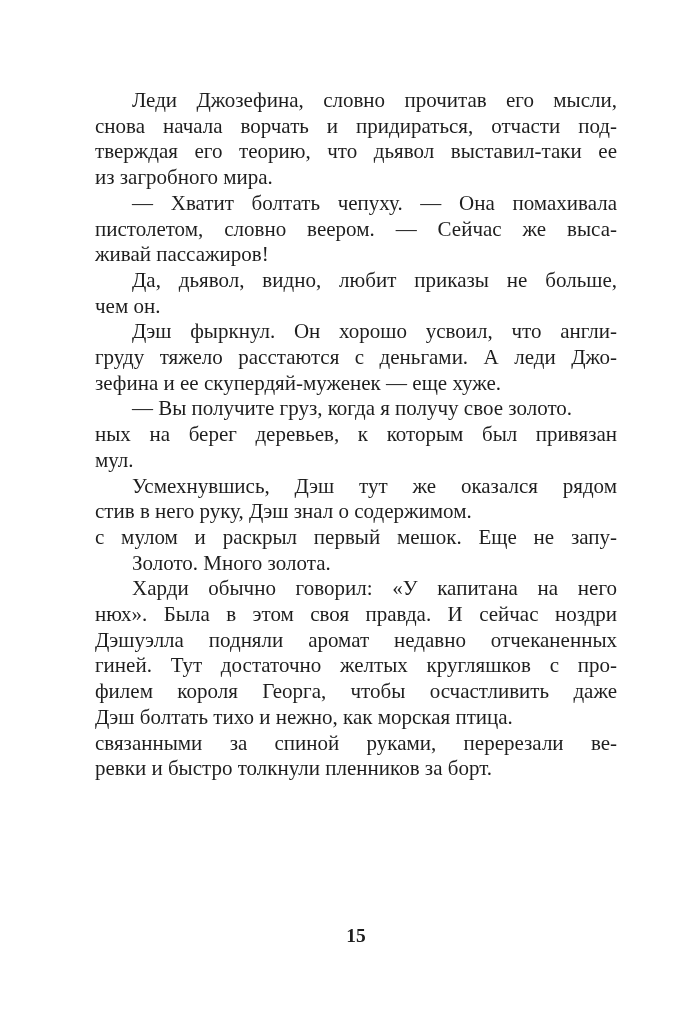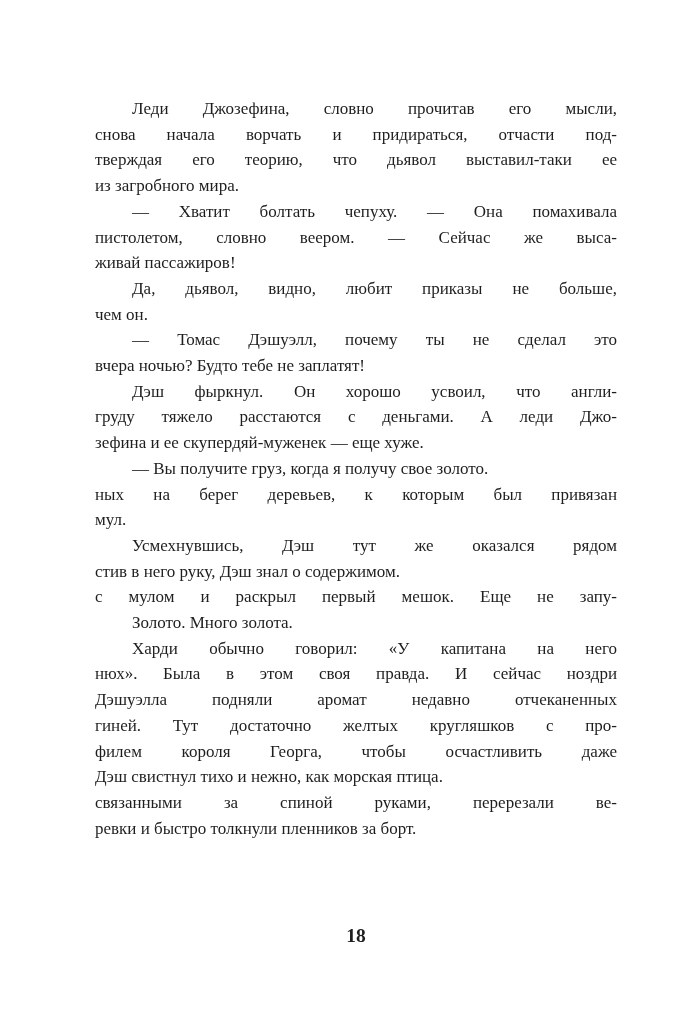--- a/index.html
+++ b/index.html
@@ -16,23 +16,23 @@
     width: 691px;
     height: 1033px;
     background: #ffffff;
     overflow: hidden;
     font-family: "Liberation Serif", "DejaVu Serif", serif;
     color: #1e1e1e;
   }
   .text-block {
     position: absolute;
     left: 95px;
-    top: 96px;
+    top: 88px;
     width: 522px;
-    font-size: 17px;
+    font-size: 21px;
     line-height: 25.7px;
     -webkit-font-smoothing: antialiased;
   }
   .para {
     margin: 0;
     padding: 0;
   }
   .line {
     text-align: justify;
     text-align-last: justify;
@@ -69,24 +69,20 @@
       <div class="para">
         <div class="line pfirst">— Хватит болтать чепуху. — Она помахивала</div>
         <div class="line">пистолетом, словно веером. — Сейчас же выса-</div>
         <div class="line plast">живай пассажиров!</div>
       </div>
       <div class="para">
         <div class="line pfirst">Да, дьявол, видно, любит приказы не больше,</div>
         <div class="line plast">чем он.</div>
       </div>
       <div class="para">
-        <div class="line pfirst">— Томас Дэшуэлл, почему ты не сделал это</div>
-        <div class="line plast">вчера ночью? Будто тебе не заплатят!</div>
-      </div>
-      <div class="para">
         <div class="line pfirst">Дэш фыркнул. Он хорошо усвоил, что англи-</div>
         <div class="line">груду тяжело расстаются с деньгами. А леди Джо-</div>
         <div class="line plast">зефина и ее скупердяй-муженек — еще хуже.</div>
       </div>
       <div class="para">
         <div class="line pfirst plast">— Вы получите груз, когда я получу свое золото.</div>
       </div>
       <div class="para">
         <div class="line">ных на берег деревьев, к которым был привязан</div>
         <div class="line plast">мул.</div>
@@ -98,21 +94,21 @@
       </div>
       <div class="para">
         <div class="line pfirst plast">Золото. Много золота.</div>
       </div>
       <div class="para">
         <div class="line pfirst">Харди обычно говорил: «У капитана на него</div>
         <div class="line">нюх». Была в этом своя правда. И сейчас ноздри</div>
         <div class="line">Дэшуэлла подняли аромат недавно отчеканенных</div>
         <div class="line">гиней. Тут достаточно желтых кругляшков с про-</div>
         <div class="line">филем короля Георга, чтобы осчастливить даже</div>
-        <div class="line plast">Дэш свистнул тихо и нежно, как морская птица.</div>
+        <div class="line plast">Дэш болтать тихо и нежно, как морская птица.</div>
       </div>
       <div class="para">
         <div class="line">связанными за спиной руками, перерезали ве-</div>
         <div class="line plast">ревки и быстро толкнули пленников за борт.</div>
       </div>
     </div>
-  <div class="page-number">18</div>
+  <div class="page-number">15</div>
 </div>
 
 </body></html>

